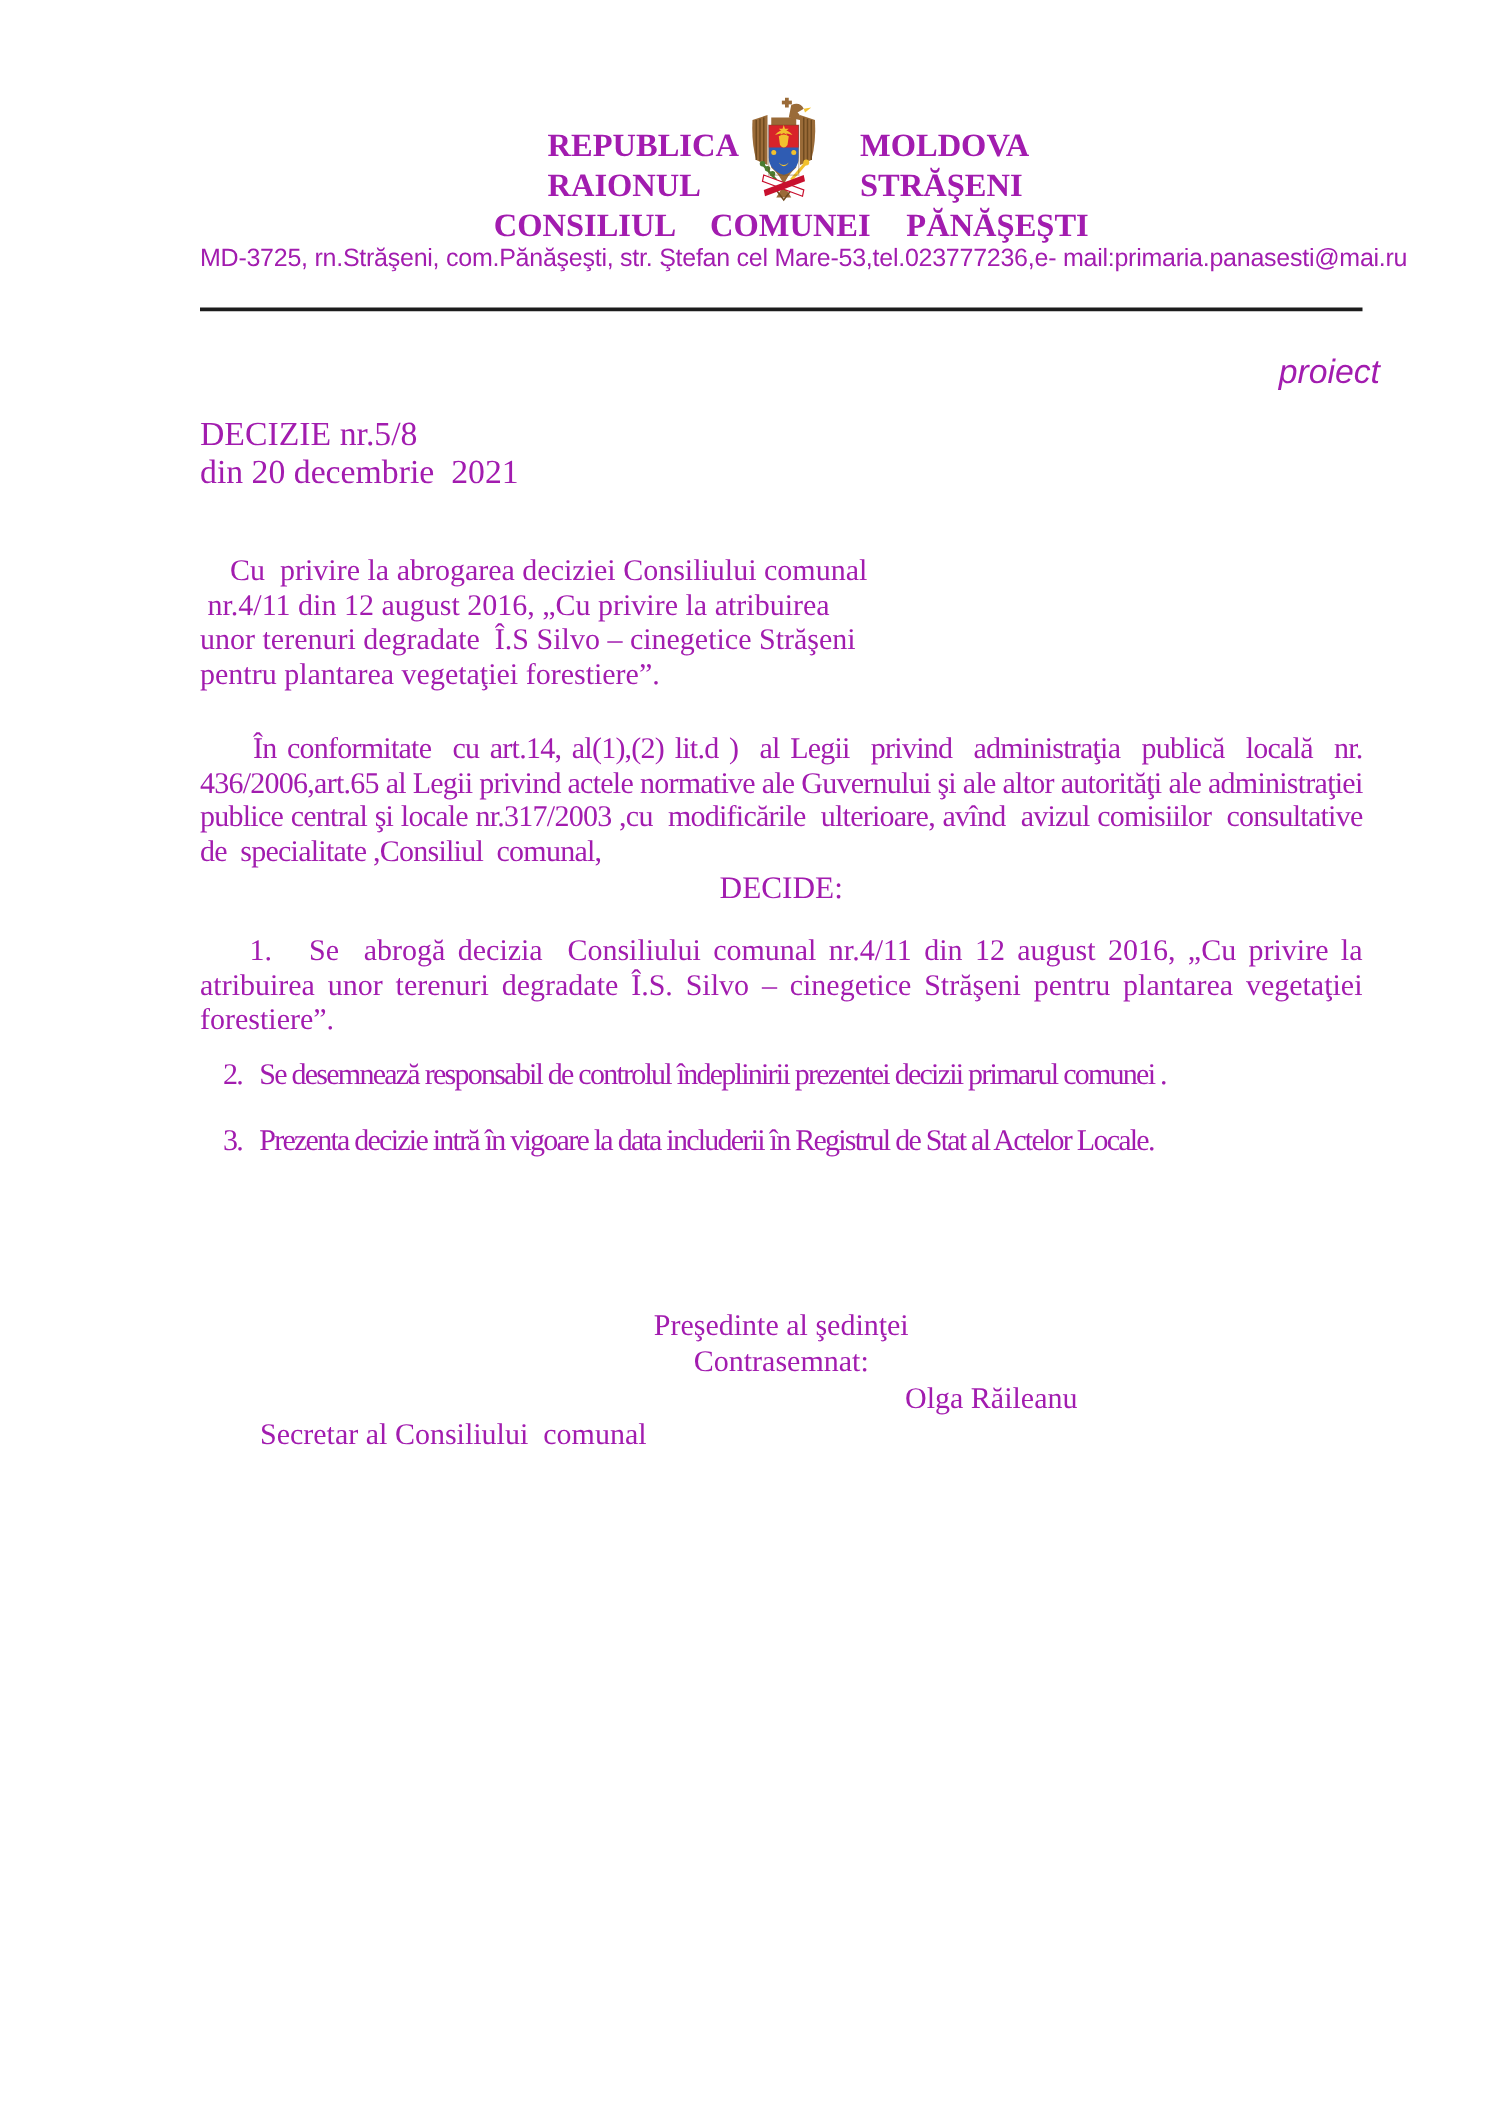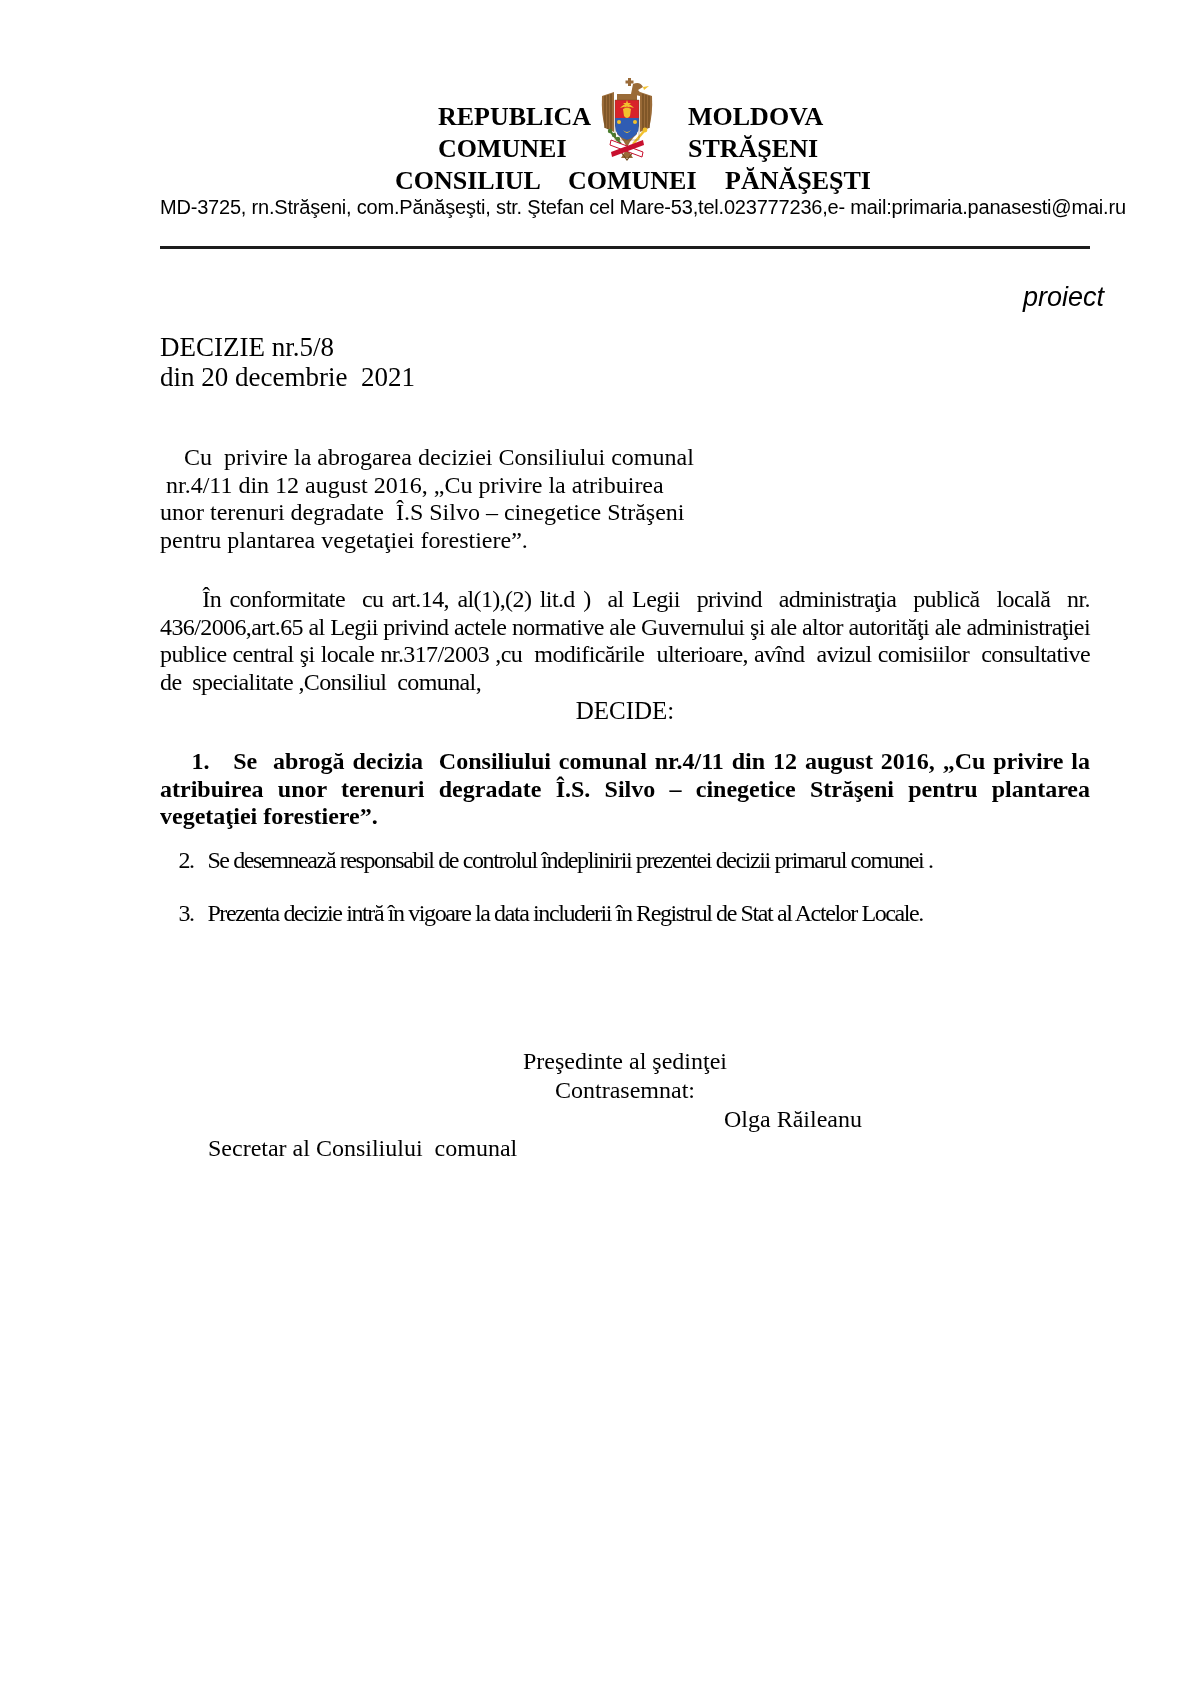--- a/index.html
+++ b/index.html
@@ -3,21 +3,21 @@
 <meta charset="utf-8">
 <style>
   * { margin: 0; padding: 0; box-sizing: border-box; }
   html, body { background: #ffffff; }
   .page {
     position: relative;
     width: 1190px;
     height: 1683px;
     margin: 0 auto;
     background: #ffffff;
-    color: #000000;
+    color: #a21caf;
     font-family: "Liberation Serif", "DejaVu Serif", serif;
     overflow: hidden;
   }
   .content {
     position: relative;
     width: 930px;
     margin-left: 160px;
     padding-top: 0;
   }
   
@@ -91,21 +91,21 @@
     font-size: 25px;
     line-height: 29px;
     white-space: pre-wrap;
   }
   .item {
     font-size: 24px;
     line-height: 27.5px;
     text-align: justify;
     white-space: pre-wrap;
   }
-  .item-1 { margin-top: 23px; font-weight: bold; }
+  .item-1 { margin-top: 23px; }
   .item-2 { margin-top: 16px; letter-spacing: -1.4px; font-family: Liberation Serif, serif; }
   .item-3 { margin-top: 26px; letter-spacing: -1.4px; }
   
   .signature-block {
     margin-top: 119px;
     font-size: 24px;
     line-height: 29px;
   }
   .signature-block .doc-line { white-space: pre-wrap; text-align: center; }
   .sig-row3 { position: relative; white-space: pre-wrap; }
@@ -153,21 +153,21 @@
         <path d="M26 31 Q30 28 34 31 L33 38 Q30 42 27 38 Z" fill="#f2c12e"></path>
         <path d="M30 24 L31 27 L34 27 L31.5 29 L32.5 32 L30 30 L27.5 32 L28.5 29 L26 27 L29 27 Z" fill="#f2c12e" transform="translate(0,-2)"></path>
         <circle cx="22" cy="44" r="2" fill="#f2c12e"></circle>
         <circle cx="38" cy="44" r="2" fill="#f2c12e"></circle>
         <path d="M26 52 Q30 56 34 52 Q30 58 26 52 Z" fill="#f2c12e"></path>
       </svg>
 
       <div class="hdr-left hdr-row1">REPUBLICA</div>
       <div class="hdr-right hdr-row1">MOLDOVA</div>
 
-      <div class="hdr-left hdr-row2">COMUNEI</div>
+      <div class="hdr-left hdr-row2">RAIONUL</div>
       <div class="hdr-right hdr-row2">STRĂŞENI</div>
 
       <div class="hdr-row3">CONSILIUL COMUNEI PĂNĂŞEŞTI</div>
     </div>
 
     <div class="address-line">MD-3725, rn.Străşeni, com.Pănăşeşti, str. Ştefan cel Mare-53,tel.023777236,e- mail:primaria.panasesti@mai.ru</div>
 
     <div class="head-rule"></div>
 
     <div class="proiect">proiect</div>

